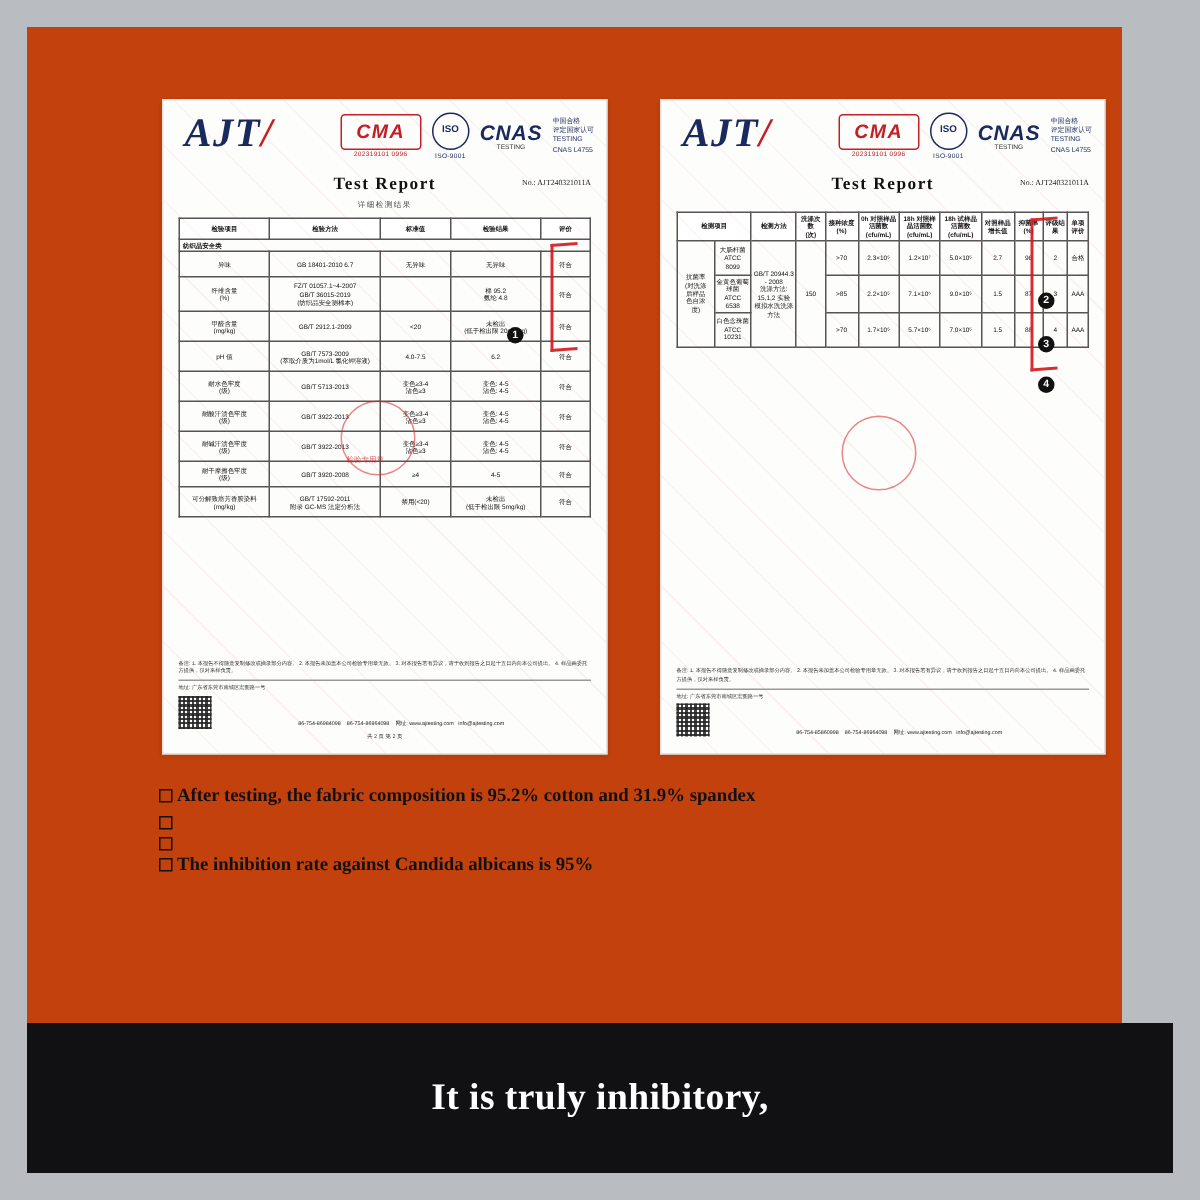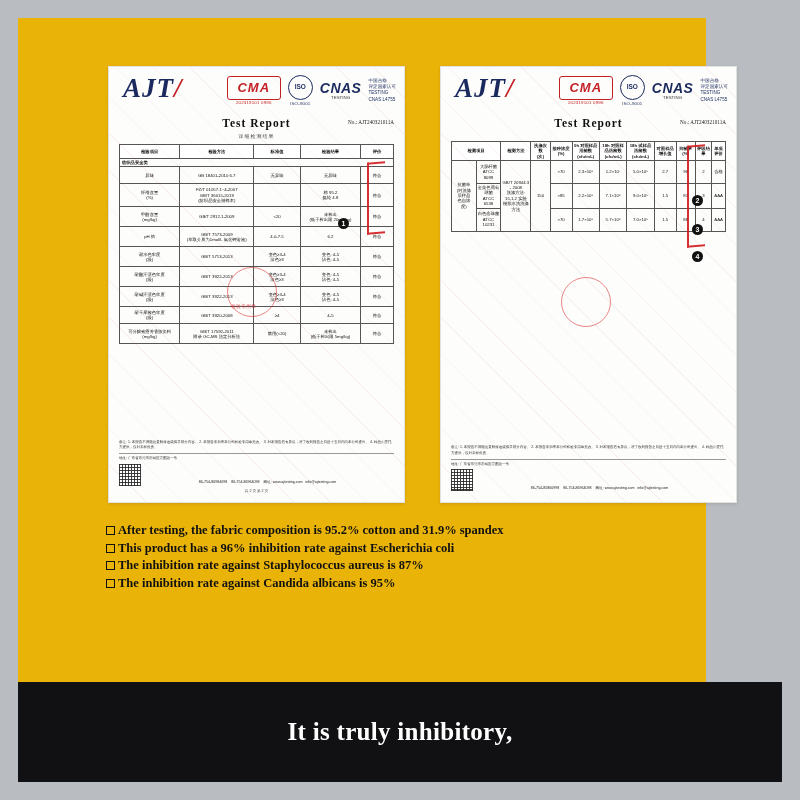--- a/index.html
+++ b/index.html
@@ -12,21 +12,22 @@
     height: 800px;
     font-family: "Liberation Sans", sans-serif;
     overflow: hidden;
   }
   .page {
     position: absolute;
     left: 18px;
     top: 18px;
     width: 688px;
     height: 764px;
-    background: #eab308;
+    background: #c2410c;
+    padding-left: 42px;
   }
   
   .certs {
     position: absolute;
     left: 0;
     top: 10px;
     width: 764px;
     height: 480px;
   }
   .cert {
@@ -673,25 +674,23 @@
     <div class="bubble" style="left:674px; top:223px;">4</div>
   </div>
 
   <div class="bullets">
     <div class="bullet">
       <span class="bullet-box"></span>
       <span class="bullet-text">After testing, the fabric composition is 95.2% cotton and 31.9% spandex</span>
     </div>
     <div class="bullet">
       <span class="bullet-box"></span>
-      <span class="bullet-text">This product has a 96% inhibition rate against Escherichia coli</span>
     </div>
     <div class="bullet">
       <span class="bullet-box"></span>
-      <span class="bullet-text">The inhibition rate against Staphylococcus aureus is 87%</span>
     </div>
     <div class="bullet">
       <span class="bullet-box"></span>
       <span class="bullet-text">The inhibition rate against Candida albicans is 95%</span>
     </div>
   </div>
 
   <div class="banner">
     <div class="banner-inner">
       <div>It is truly inhibitory,</div>

